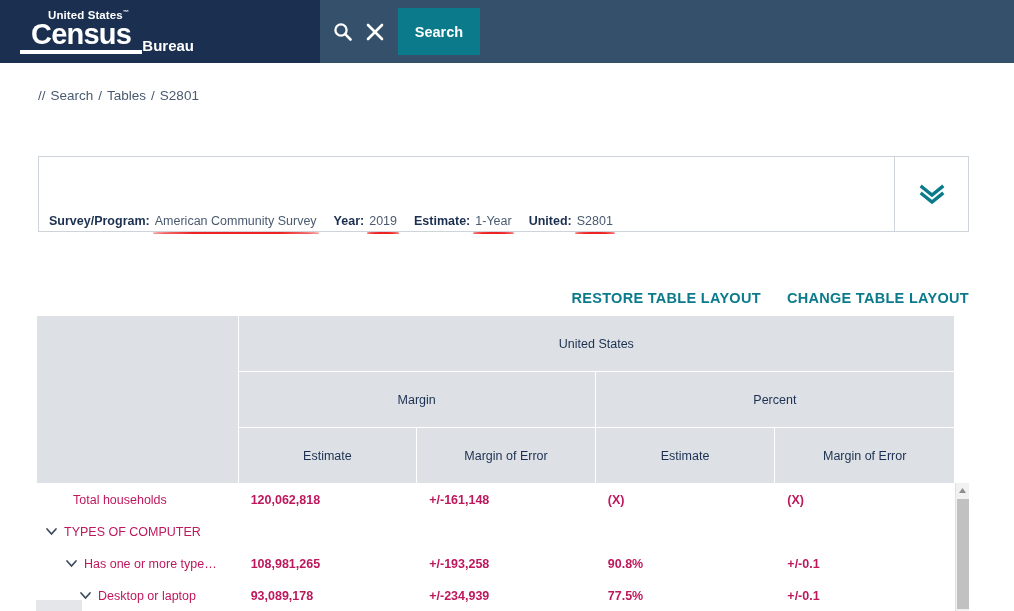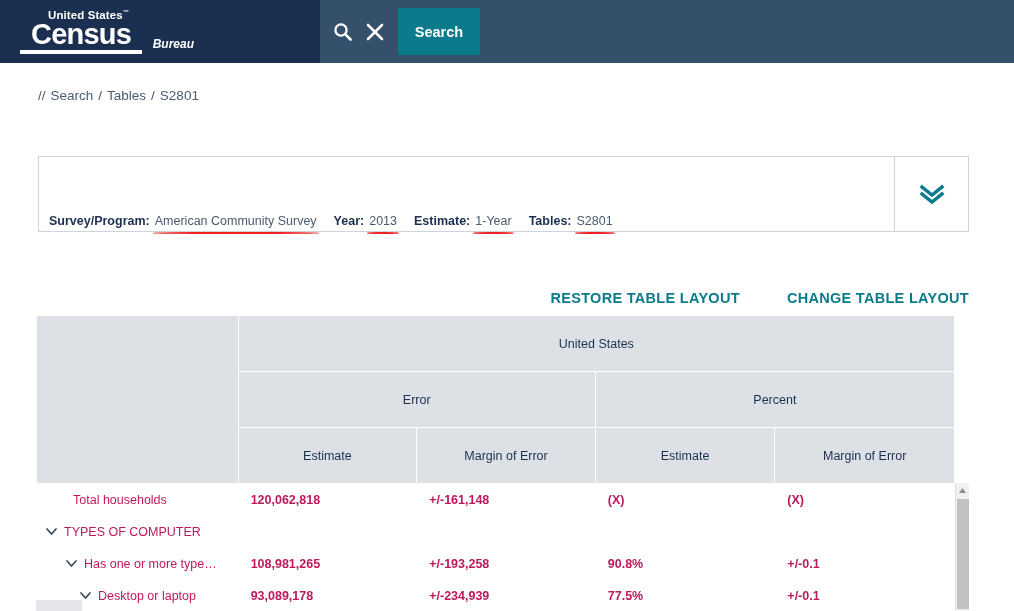--- a/index.html
+++ b/index.html
@@ -32,21 +32,21 @@
     font-size: 29px; font-weight: bold;
     letter-spacing: -.8px; margin-top: -2px; text-align: center;
   }
   .census-logo .cl-rule {
     height: 4px; background: #ffffff;
     margin-top: 1px; width: 122px;
     position: relative;
   }
   .census-logo .cl-bureau {
     position: absolute; right: -52px; top: -12px;
-    font-size: 12px; font-weight: bold; font-style: italic;
+    font-size: 15px; font-weight: bold;
   }
 
   .search-zone {
     flex: 1; height: 63px;
     background: #34506b;
     display: flex; align-items: center;
     position: relative;
   }
   .search-icon { margin-left: 13px; display: flex; align-items: center; }
   .search-input {
@@ -114,21 +114,21 @@
   .expand-btn {
     width: 74px; border: 1px solid #ced4da;
     border-left: 0; background: #ffffff;
     cursor: pointer; display: flex;
     align-items: center; justify-content: center;
   }
 
   
   .layout-actions {
     position: absolute; top: 290px; right: 45px;
-    display: flex; gap: 47px;
+    display: flex; gap: 26px;
   }
   .layout-link {
     background: none; border: 0; cursor: pointer;
     color: #0b7b8c; font-size: 14.5px; font-weight: bold;
     letter-spacing: .3px;
     font-family: "Liberation Sans", sans-serif;
   }
 
   
   .table-wrap {
@@ -220,26 +220,26 @@
   <a>S2801</a>
 </nav>
 
 <div class="title-card">
   <div class="title-main">
     <div class="meta-row">
       <span class="meta-label">Survey/Program:</span>
       <span class="meta-val u">American Community Survey</span>
       <span class="meta-gap"></span>
       <span class="meta-label">Year:</span>
-      <span class="meta-val u">2013</span>
+      <span class="meta-val u">2019</span>
       <span class="meta-gap"></span>
       <span class="meta-label">Estimate:</span>
       <span class="meta-val u">1-Year</span>
       <span class="meta-gap"></span>
-      <span class="meta-label">Tables:</span>
+      <span class="meta-label">United:</span>
       <span class="meta-val u">S2801</span>
     </div>
   </div>
   <button class="expand-btn">
     <svg width="34" height="28" viewBox="0 0 34 28">
       <polyline points="7,7 17,15 27,7" fill="none" stroke="#0b7b8c" stroke-width="3.4" stroke-linecap="square"></polyline>
       <polyline points="7,14 17,22 27,14" fill="none" stroke="#0b7b8c" stroke-width="3.4" stroke-linecap="square"></polyline>
     </svg>
   </button>
 </div>
@@ -257,21 +257,21 @@
         <col style="width:178px">
       <col style="width:179px">
         <col style="width:179px">
     </colgroup>
     <thead>
       <tr>
         <th class="blank" rowspan="3"></th>
         <th colspan="4" style="height:56px">United States</th>
       </tr>
       <tr>
-        <th colspan="2" style="height:56px">Error</th>
+        <th colspan="2" style="height:56px">Margin</th>
         <th colspan="2" style="height:56px">Percent</th>
       </tr>
       <tr>
         <th style="height:56px">Estimate</th>
         <th style="height:56px">Margin of Error</th>
         <th style="height:56px">Estimate</th>
         <th style="height:56px">Margin of Error</th>
       </tr>
     </thead>
     <tbody>

